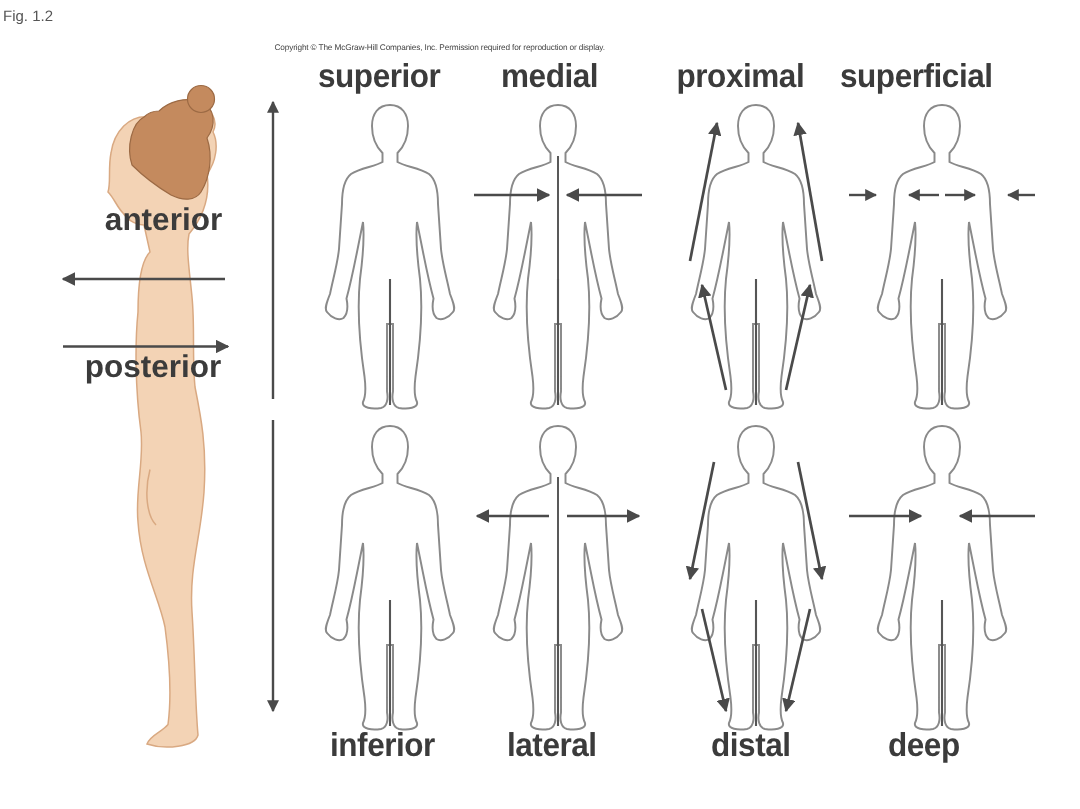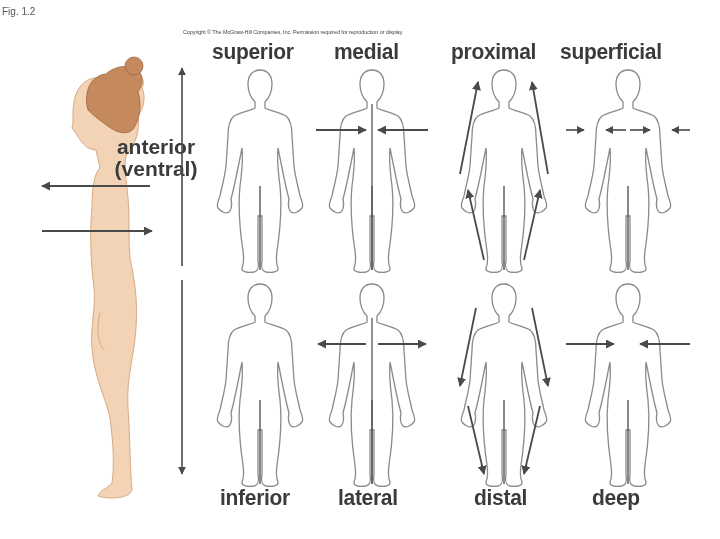--- a/index.html
+++ b/index.html
@@ -1,21 +1,21 @@
 <!DOCTYPE html>
 <html><head>
 <meta charset="utf-8">
 <style>
   html, body { margin:0; padding:0; }
   body { width:720px; height:539px; background:#ffffff; position:relative; overflow:hidden; font-family:"Liberation Sans", sans-serif; }
   .fig-label { position:absolute; left:2px; top:6px; font-size:10px; color:#555; }
   .copyright { position:absolute; left:183px; top:29px; font-size:5.5px; color:#444; white-space:nowrap; letter-spacing:-0.1px; }
   .term { position:absolute; font-size:21px; font-weight:normal; color:#3b3b3b; white-space:nowrap; letter-spacing:-0.3px; transform:scaleY(1.05); }
   .term.bold { font-weight:bold; }
-  .side-term { position:absolute; font-size:21px; font-weight:bold; color:#3b3b3b; white-space:nowrap; text-align:center; line-height:22px;margin-left:47px; }
+  .side-term { position:absolute; font-size:21px; font-weight:bold; color:#3b3b3b; white-space:nowrap; text-align:center; line-height:22px; }
   .woman { position:absolute; left:30px; top:38px; width:140px; height:470px; }
   .vert-arrow { position:absolute; left:174px; top:66px; width:16px; height:410px; }
   .figure { position:absolute; width:100px; height:208px; }
   .figure svg { width:100%; height:100%; overflow:visible; }
 </style>
 </head>
 <body>
 
 <svg width="0" height="0" style="position:absolute">
   <defs>
@@ -39,23 +39,23 @@
   <path d="M70,275 C66,290 68,306 74,312" fill="none" stroke="#d9a982" stroke-width="1"></path>
 </svg>
 
 <svg style="position:absolute;left:38px;top:178px;width:120px;height:60px;overflow:visible">
   <line x1="112" y1="8" x2="4" y2="8" stroke="#4a4a4a" stroke-width="1.8" marker-end="url(#ah)"></line>
   <line x1="4" y1="53" x2="114" y2="53" stroke="#4a4a4a" stroke-width="1.8" marker-end="url(#ah)"></line>
 </svg>
 
 <div class="side-term" style="left:54px;top:136px;width:110px">
   <div>anterior</div>
-  <div>(ventral)</div>
 </div>
 <div class="side-term" style="left:42px;top:234px;width:120px">
+  <div>posterior</div>
 </div>
 
 <svg class="vert-arrow" viewBox="0 0 16 410">
   <line x1="8" y1="200" x2="8" y2="2" stroke="#4a4a4a" stroke-width="1.6" marker-end="url(#ah)"></line>
   <line x1="8" y1="214" x2="8" y2="408" stroke="#4a4a4a" stroke-width="1.6" marker-end="url(#ah)"></line>
 </svg>
 
 <div class="term bold" style="left:212px;top:40px">superior</div>
 <div class="term bold" style="left:334px;top:40px">medial</div>
 <div class="term bold" style="left:451px;top:40px">proximal</div>

